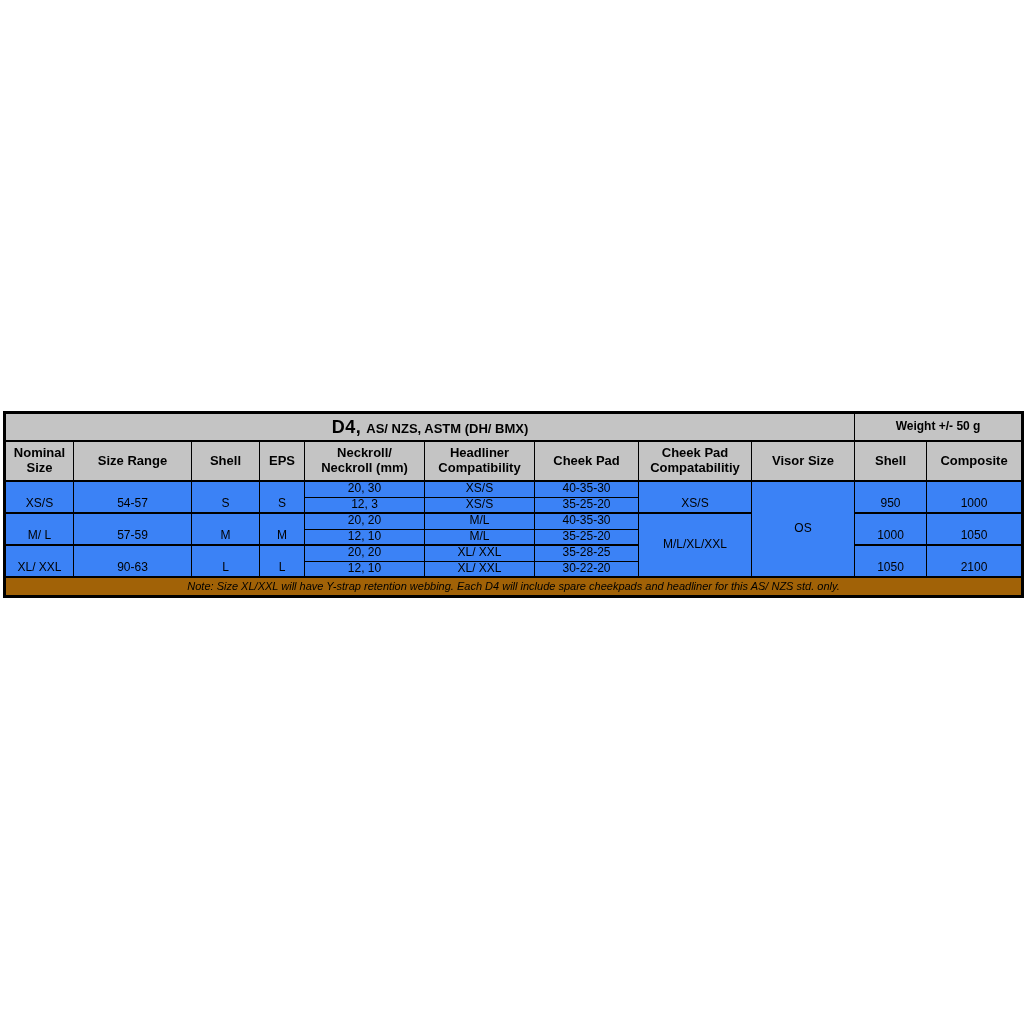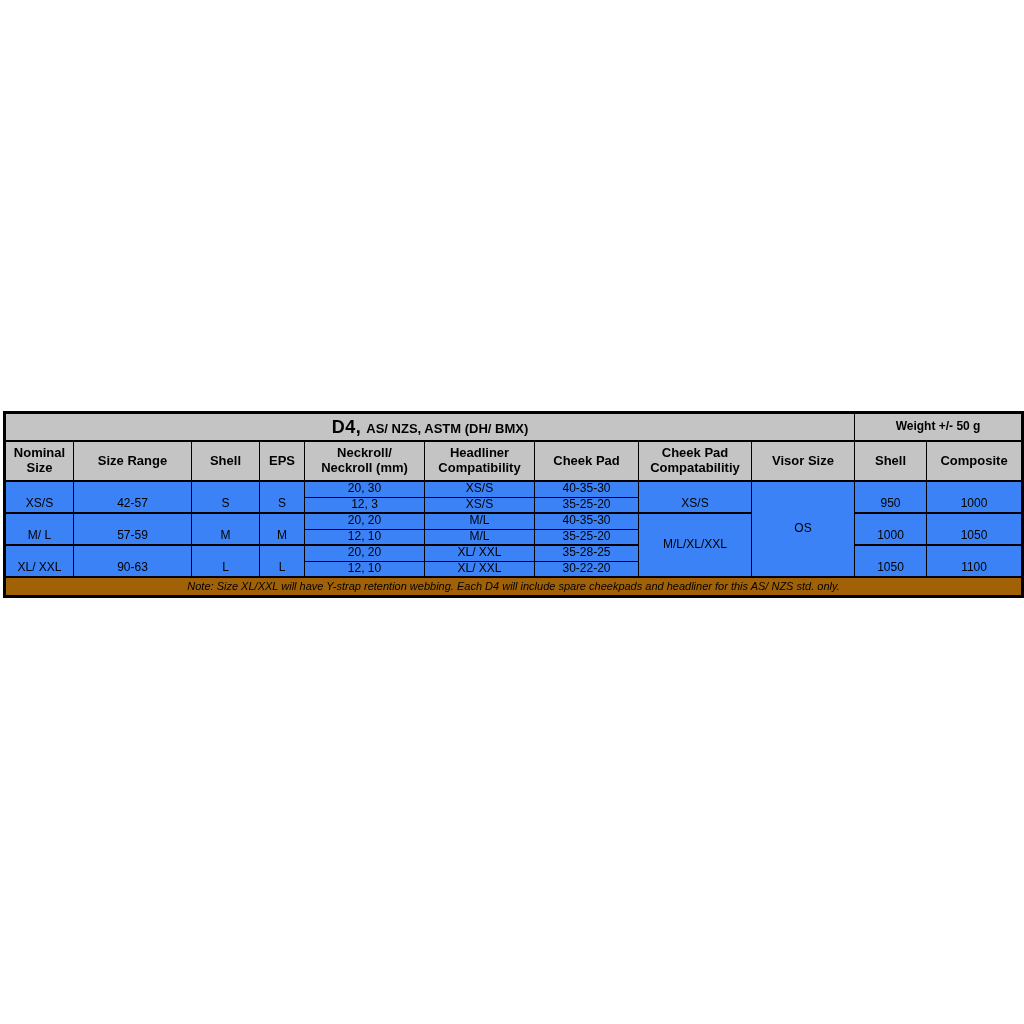--- a/index.html
+++ b/index.html
@@ -112,21 +112,21 @@
       <th class="gray">Cheek Pad</th>
       <th class="gray">Cheek Pad
 Compatabilitiy</th>
       <th class="gray">Visor Size</th>
       <th class="gray">Shell</th>
       <th class="gray">Composite</th>
     </tr>
 
     <tr class="data-row">
       <td rowspan="2" class="grp">XS/S</td>
-      <td rowspan="2" class="grp">42-57</td>
+      <td rowspan="2" class="grp">54-57</td>
       <td rowspan="2" class="grp">S</td>
       <td rowspan="2" class="grp">S</td>
       <td>20, 30</td>
       <td>XS/S</td>
       <td>40-35-30</td>
       <td rowspan="2" class="grp">XS/S</td>
       <td rowspan="6" class="vmid">OS</td>
       <td rowspan="2" class="grp">950</td>
       <td rowspan="2" class="grp">1000</td>
     </tr>
@@ -156,21 +156,21 @@
 
     <tr class="data-row group-start">
       <td rowspan="2" class="grp">XL/ XXL</td>
       <td rowspan="2" class="grp">90-63</td>
       <td rowspan="2" class="grp">L</td>
       <td rowspan="2" class="grp">L</td>
       <td>20, 20</td>
       <td>XL/ XXL</td>
       <td>35-28-25</td>
       <td rowspan="2" class="grp">1050</td>
-      <td rowspan="2" class="grp">1100</td>
+      <td rowspan="2" class="grp">2100</td>
     </tr>
     <tr class="data-row">
       <td>12, 10</td>
       <td>XL/ XXL</td>
       <td>30-22-20</td>
     </tr>
 
     <tr class="note-row">
       <td colspan="11">Note: Size XL/XXL will have Y-strap retention webbing.  Each D4 will include spare cheekpads and headliner for this AS/ NZS std. only.</td>
     </tr>

